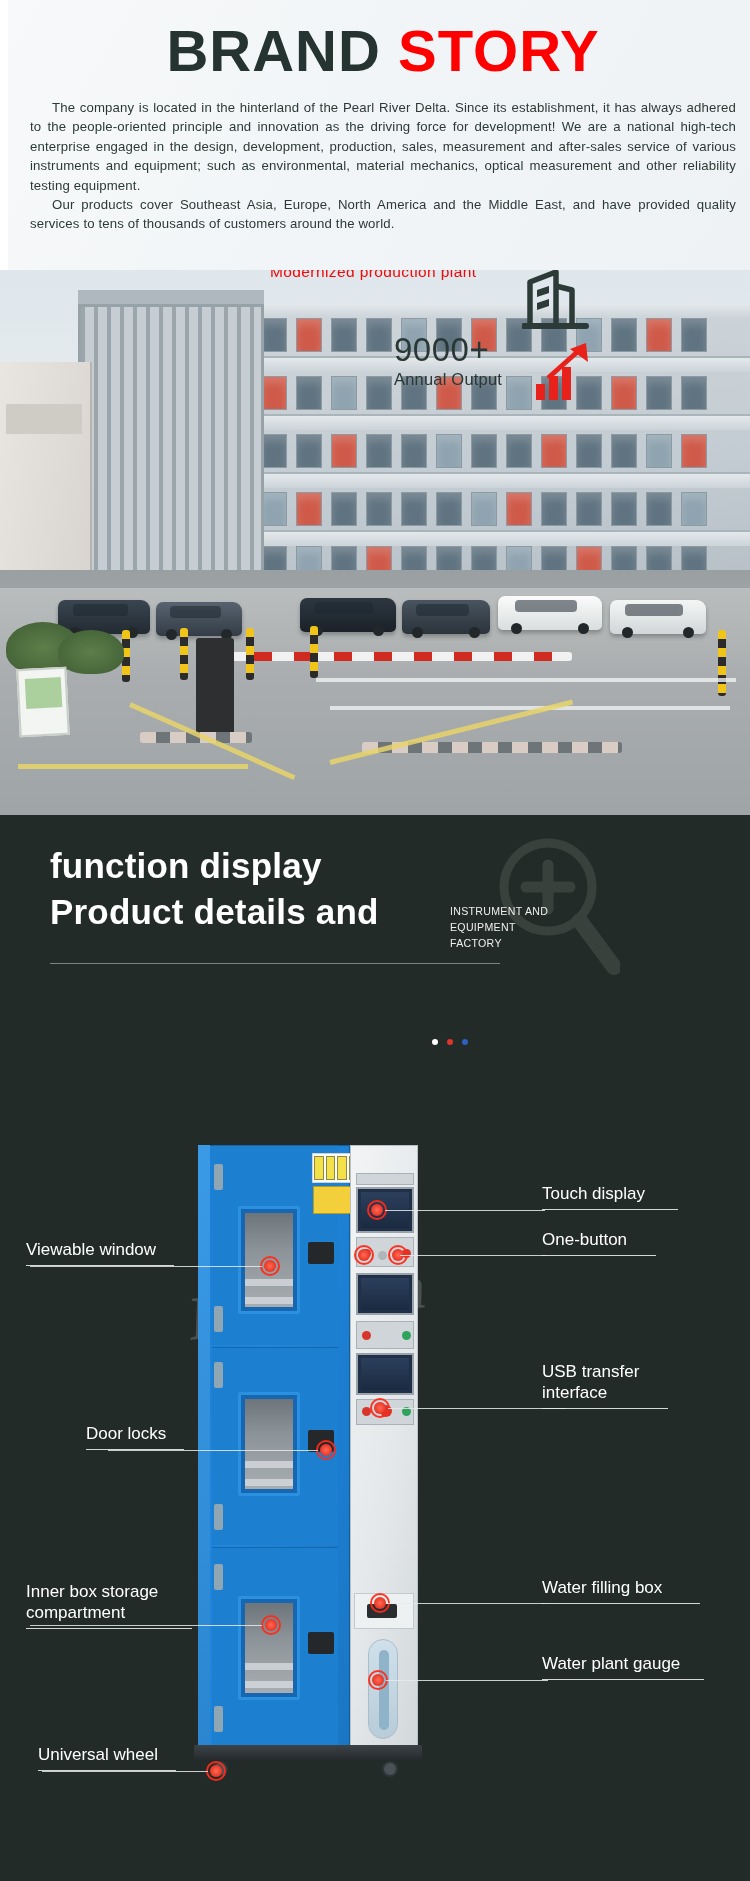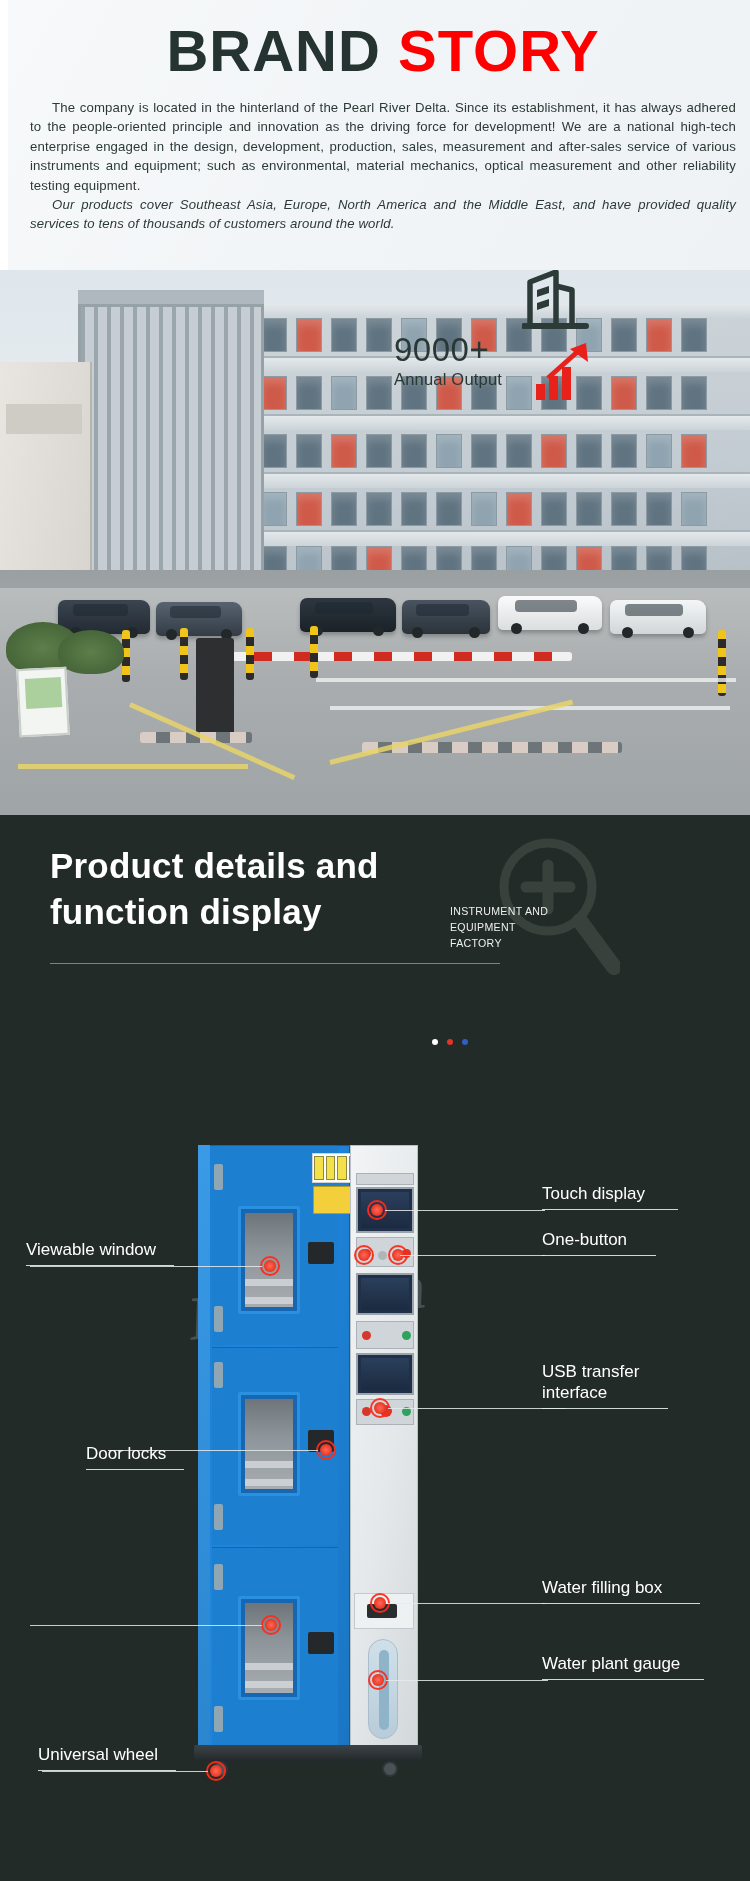--- a/index.html
+++ b/index.html
@@ -37,21 +37,21 @@
   .brand-body {
     margin-top: 12px;
     font-size: 13.2px;
     line-height: 19.4px;
     color: #2c3a36;
     text-align: justify;
     font-family: "Liberation Sans", sans-serif;
     letter-spacing: .15px;
   }
   .brand-body p { text-indent: 22px; }
-  .brand-body p + p { margin-top: 0px; font-style: italic; }
+  .brand-body p + p { margin-top: 0px; }
 
   
   .photo-section {
     position: relative;
     width: 750px;
     height: 545px;
     overflow: hidden;
     background: #9fa9ad;
   }
   .photo-canvas { position:absolute; inset:0; }
@@ -412,20 +412,21 @@
 
     <div class="wline" style="left:316px;top:408px;width:420px;"></div>
     <div class="wline" style="left:330px;top:436px;width:400px;"></div>
     <div class="yline" style="left:18px;top:494px;width:230px;"></div>
     <div class="yline" style="left:130px;top:432px;width:180px;transform:rotate(24deg);"></div>
     <div class="yline" style="left:330px;top:490px;width:250px;transform:rotate(-14deg);"></div>
   </div>
 
   <div class="stats">
     <div class="stat-area">
+      <div class="stat-sqm-cap">Modernized production plant</div>
     </div>
 
     <div class="icon-building">
       <svg viewBox="0 0 68 66" width="68" height="66">
         <g fill="none" stroke="#2d3b38" stroke-width="5.5" stroke-linejoin="round">
           <path d="M8 60 V16 L34 6 V60"></path>
           <path d="M34 20 L50 24 V60"></path>
         </g>
         <path d="M2 60 H64" stroke="#2d3b38" stroke-width="6" stroke-linecap="round"></path>
         <g fill="#2d3b38">
@@ -449,22 +450,22 @@
         </g>
         <path d="M16 38 L52 6" stroke="#e8211b" stroke-width="5" fill="none"></path>
         <path d="M54 3 L56 22 L38 9 Z" fill="#e8211b"></path>
       </svg>
     </div>
   </div>
 </section>
 
 <section class="dark-section">
   <div class="dk-title">
+    <div>function display</div>
     <div>Product details and</div>
-    <div>function display</div>
   </div>
 
   <div class="dk-mark">
     <div>INSTRUMENT AND</div>
     <div>EQUIPMENT</div>
     <div>FACTORY</div>
   </div>
 
   <div class="magnifier">
     <svg viewBox="0 0 130 140" width="130" height="140">
@@ -624,23 +625,27 @@
   <div class="leader" style="left:385px;top:395px;width:160px;"></div>
   <div class="leader" style="left:400px;top:440px;width:145px;"></div>
   <div class="leader" style="left:388px;top:593px;width:178px;"></div>
   <div class="leader" style="left:388px;top:788px;width:157px;"></div>
   <div class="leader" style="left:386px;top:865px;width:162px;"></div>
 
   <div class="callout" style="left:26px;top:424px;">
     <span>Viewable window</span>
     <span class="ul" style="width:148px"></span>
   </div>
-  <div class="callout" style="left:86px;top:608px;margin-top:20px;">
+  <div class="callout" style="left:86px;top:608px;">
     <span>Door locks</span>
     <span class="ul" style="width:98px"></span>
+  </div>
+  <div class="callout two" style="left:26px;top:766px;width:180px;">
+    <span>Inner box storage compartment</span>
+    <span class="ul" style="width:166px"></span>
   </div>
   <div class="callout" style="left:38px;top:929px;">
     <span>Universal wheel</span>
     <span class="ul" style="width:138px"></span>
   </div>
 
   <div class="callout" style="left:542px;top:368px;">
     <span>Touch display</span>
     <span class="ul" style="width:136px"></span>
   </div>

